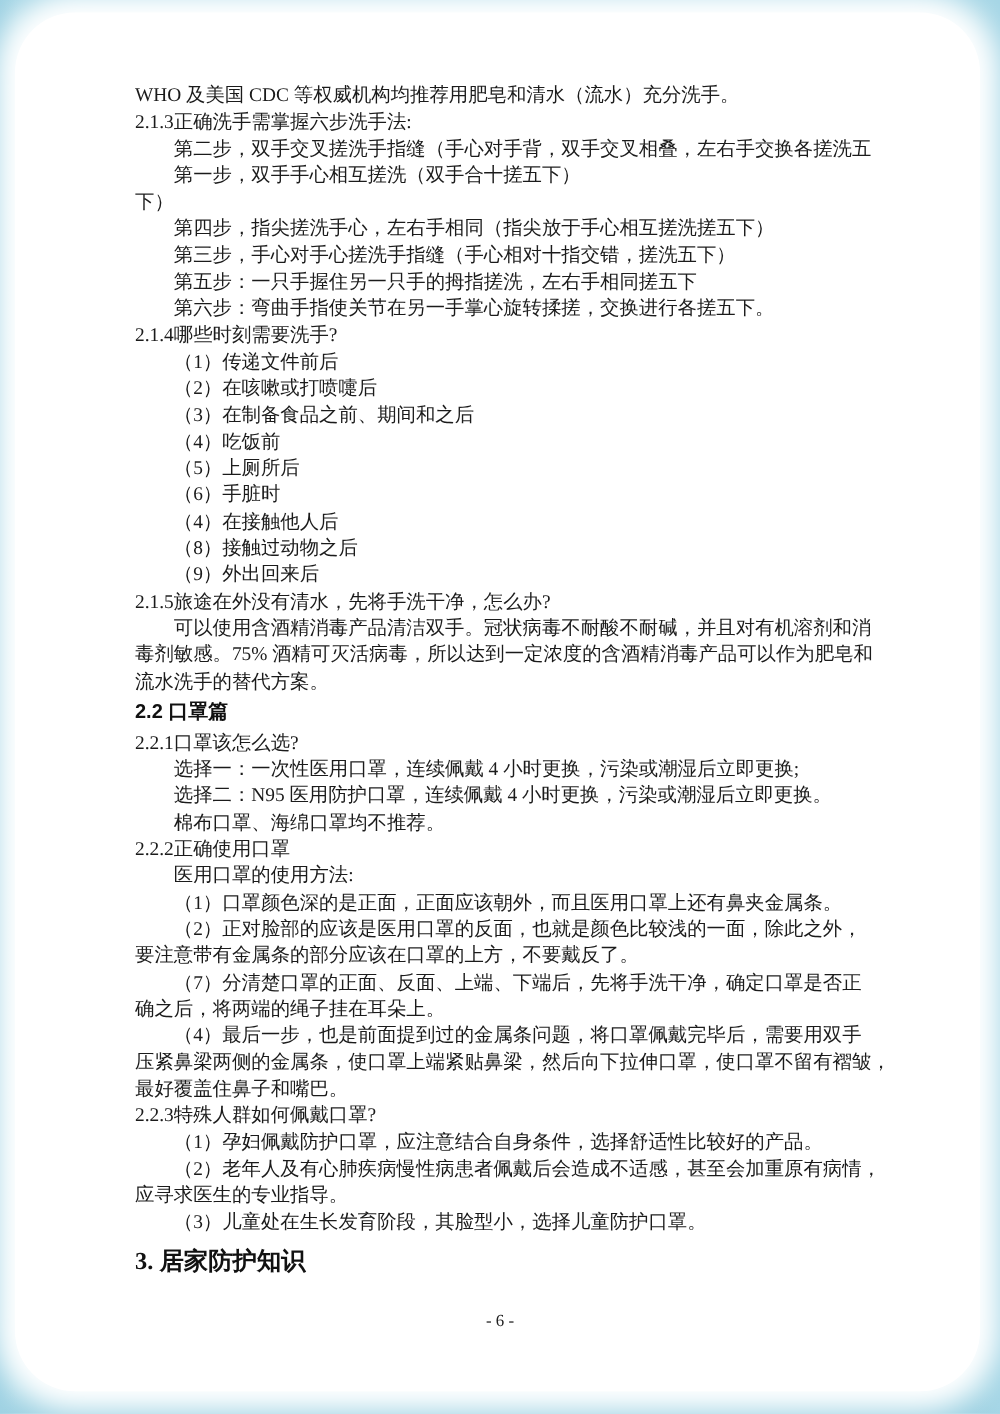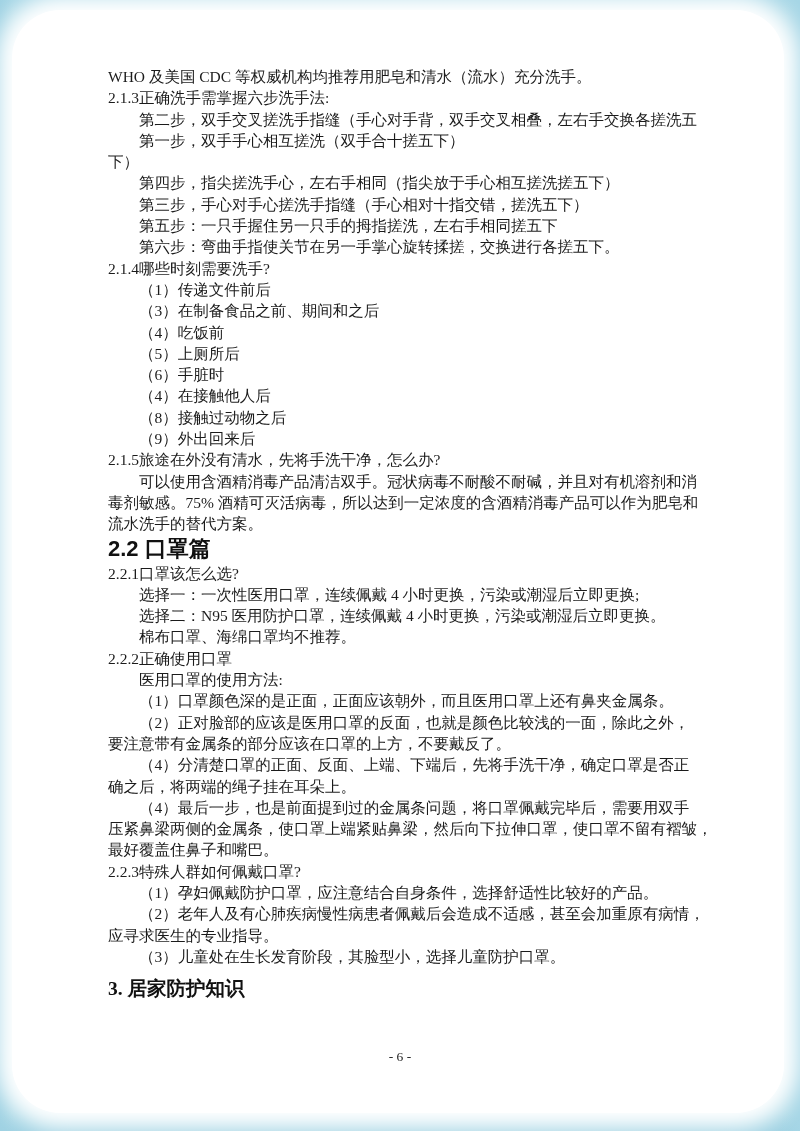--- a/index.html
+++ b/index.html
@@ -47,21 +47,21 @@
   }
   .line {
     white-space: nowrap;
   }
   .line.indent {
     padding-left: 31px;
   }
   .line.h2 {
     font-family: "Liberation Sans", sans-serif;
     font-weight: bold;
-    font-size: 22px;
+    font-size: 16px;
     line-height: 22px;
     margin: 3px 0 3px 0;
     color: #111;
   }
   .line.h1 {
     font-family: Liberation Serif, serif;
     font-weight: bold;
     font-size: 19.5px;
     line-height: 26px;
     margin-top: 9px;
@@ -90,20 +90,21 @@
     <div class="line flush">2.1.3正确洗手需掌握六步洗手法:</div>
     <div class="line indent">第二步，双手交叉搓洗手指缝（手心对手背，双手交叉相叠，左右手交换各搓洗五</div>
     <div class="line indent">第一步，双手手心相互搓洗（双手合十搓五下）</div>
     <div class="line flush">下）</div>
     <div class="line indent">第四步，指尖搓洗手心，左右手相同（指尖放于手心相互搓洗搓五下）</div>
     <div class="line indent">第三步，手心对手心搓洗手指缝（手心相对十指交错，搓洗五下）</div>
     <div class="line indent">第五步：一只手握住另一只手的拇指搓洗，左右手相同搓五下</div>
     <div class="line indent">第六步：弯曲手指使关节在另一手掌心旋转揉搓，交换进行各搓五下。</div>
     <div class="line flush">2.1.4哪些时刻需要洗手?</div>
     <div class="line indent">（1）传递文件前后</div>
+    <div class="line indent">（2）在咳嗽或打喷嚏后</div>
     <div class="line indent">（3）在制备食品之前、期间和之后</div>
     <div class="line indent">（4）吃饭前</div>
     <div class="line indent">（5）上厕所后</div>
     <div class="line indent">（6）手脏时</div>
     <div class="line indent">（4）在接触他人后</div>
     <div class="line indent">（8）接触过动物之后</div>
     <div class="line indent">（9）外出回来后</div>
     <div class="line flush">2.1.5旅途在外没有清水，先将手洗干净，怎么办?</div>
     <div class="line indent">可以使用含酒精消毒产品清洁双手。冠状病毒不耐酸不耐碱，并且对有机溶剂和消</div>
     <div class="line flush">毒剂敏感。75% 酒精可灭活病毒，所以达到一定浓度的含酒精消毒产品可以作为肥皂和</div>
@@ -111,21 +112,21 @@
     <div class="line h2">2.2 口罩篇</div>
     <div class="line flush">2.2.1口罩该怎么选?</div>
     <div class="line indent">选择一：一次性医用口罩，连续佩戴 4 小时更换，污染或潮湿后立即更换;</div>
     <div class="line indent">选择二：N95 医用防护口罩，连续佩戴 4 小时更换，污染或潮湿后立即更换。</div>
     <div class="line indent">棉布口罩、海绵口罩均不推荐。</div>
     <div class="line flush">2.2.2正确使用口罩</div>
     <div class="line indent">医用口罩的使用方法:</div>
     <div class="line indent">（1）口罩颜色深的是正面，正面应该朝外，而且医用口罩上还有鼻夹金属条。</div>
     <div class="line indent">（2）正对脸部的应该是医用口罩的反面，也就是颜色比较浅的一面，除此之外，</div>
     <div class="line flush">要注意带有金属条的部分应该在口罩的上方，不要戴反了。</div>
-    <div class="line indent">（4）分清楚口罩的正面、反面、上端、下端后，先将手洗干净，确定口罩是否正</div>
+    <div class="line indent">（7）分清楚口罩的正面、反面、上端、下端后，先将手洗干净，确定口罩是否正</div>
     <div class="line flush">确之后，将两端的绳子挂在耳朵上。</div>
     <div class="line indent">（4）最后一步，也是前面提到过的金属条问题，将口罩佩戴完毕后，需要用双手</div>
     <div class="line flush">压紧鼻梁两侧的金属条，使口罩上端紧贴鼻梁，然后向下拉伸口罩，使口罩不留有褶皱，</div>
     <div class="line flush">最好覆盖住鼻子和嘴巴。</div>
     <div class="line flush">2.2.3特殊人群如何佩戴口罩?</div>
     <div class="line indent">（1）孕妇佩戴防护口罩，应注意结合自身条件，选择舒适性比较好的产品。</div>
     <div class="line indent">（2）老年人及有心肺疾病慢性病患者佩戴后会造成不适感，甚至会加重原有病情，</div>
     <div class="line flush">应寻求医生的专业指导。</div>
     <div class="line indent">（3）儿童处在生长发育阶段，其脸型小，选择儿童防护口罩。</div>
     <div class="line h1">3. 居家防护知识</div>

